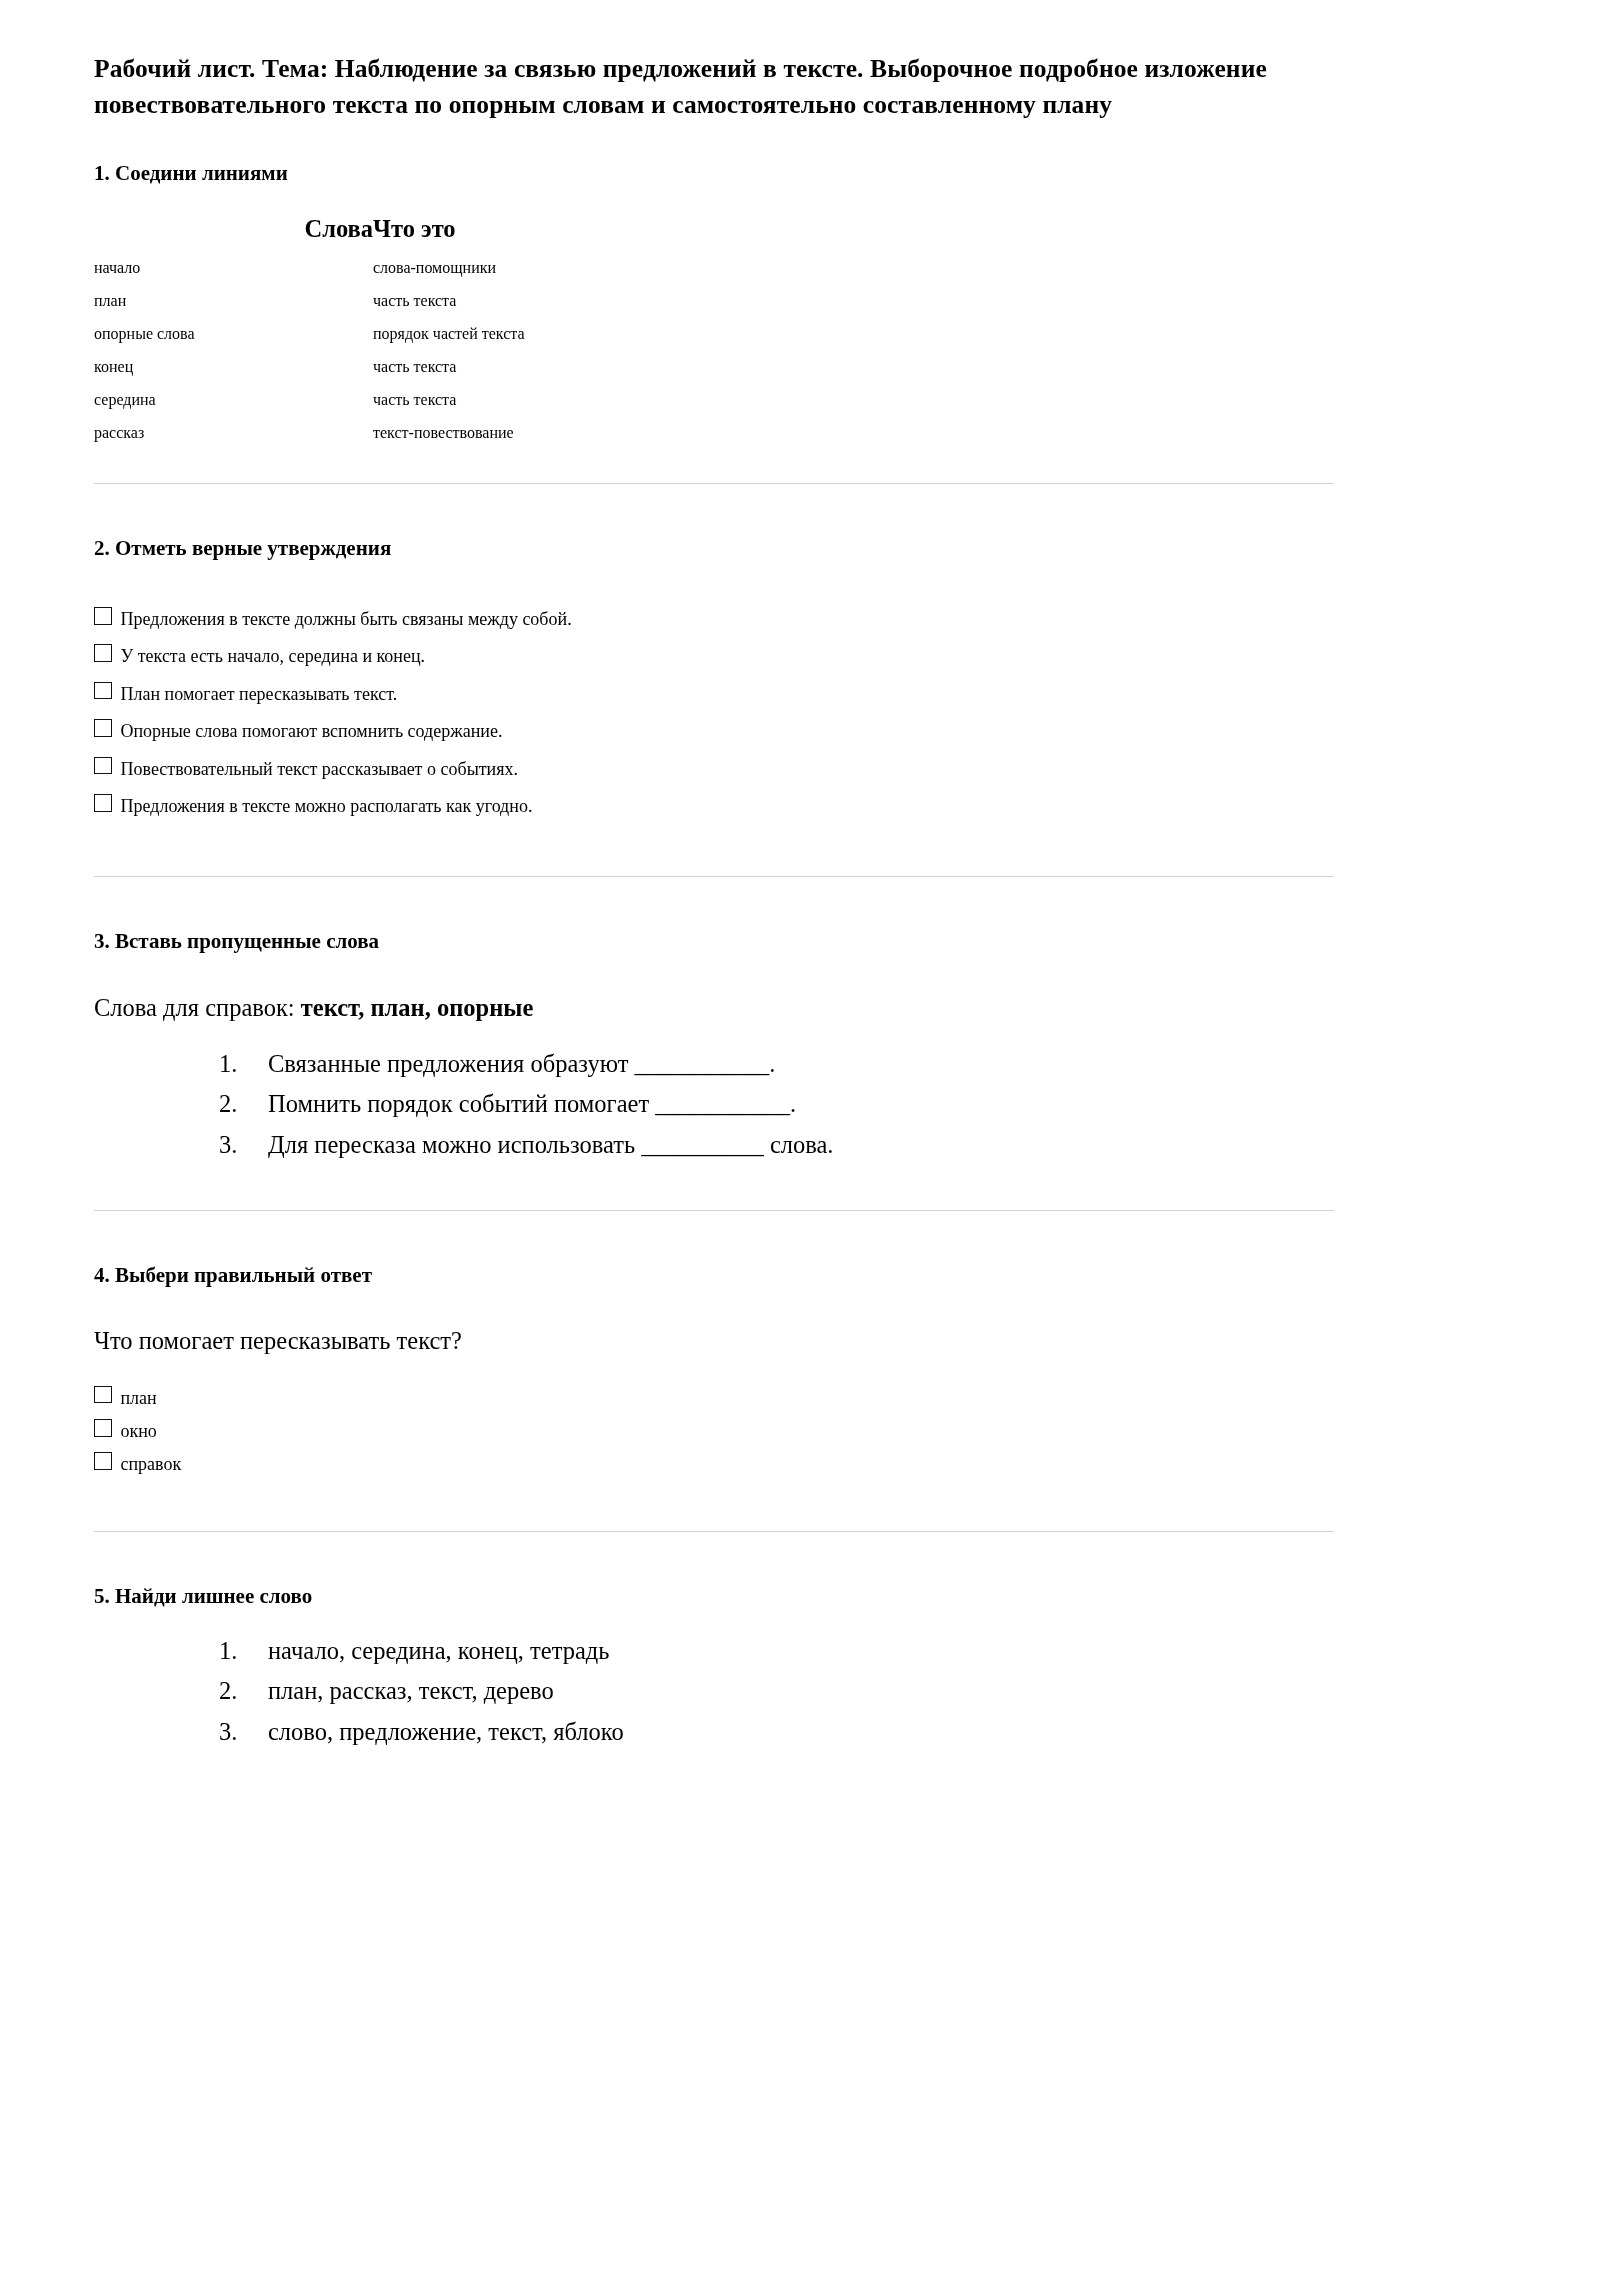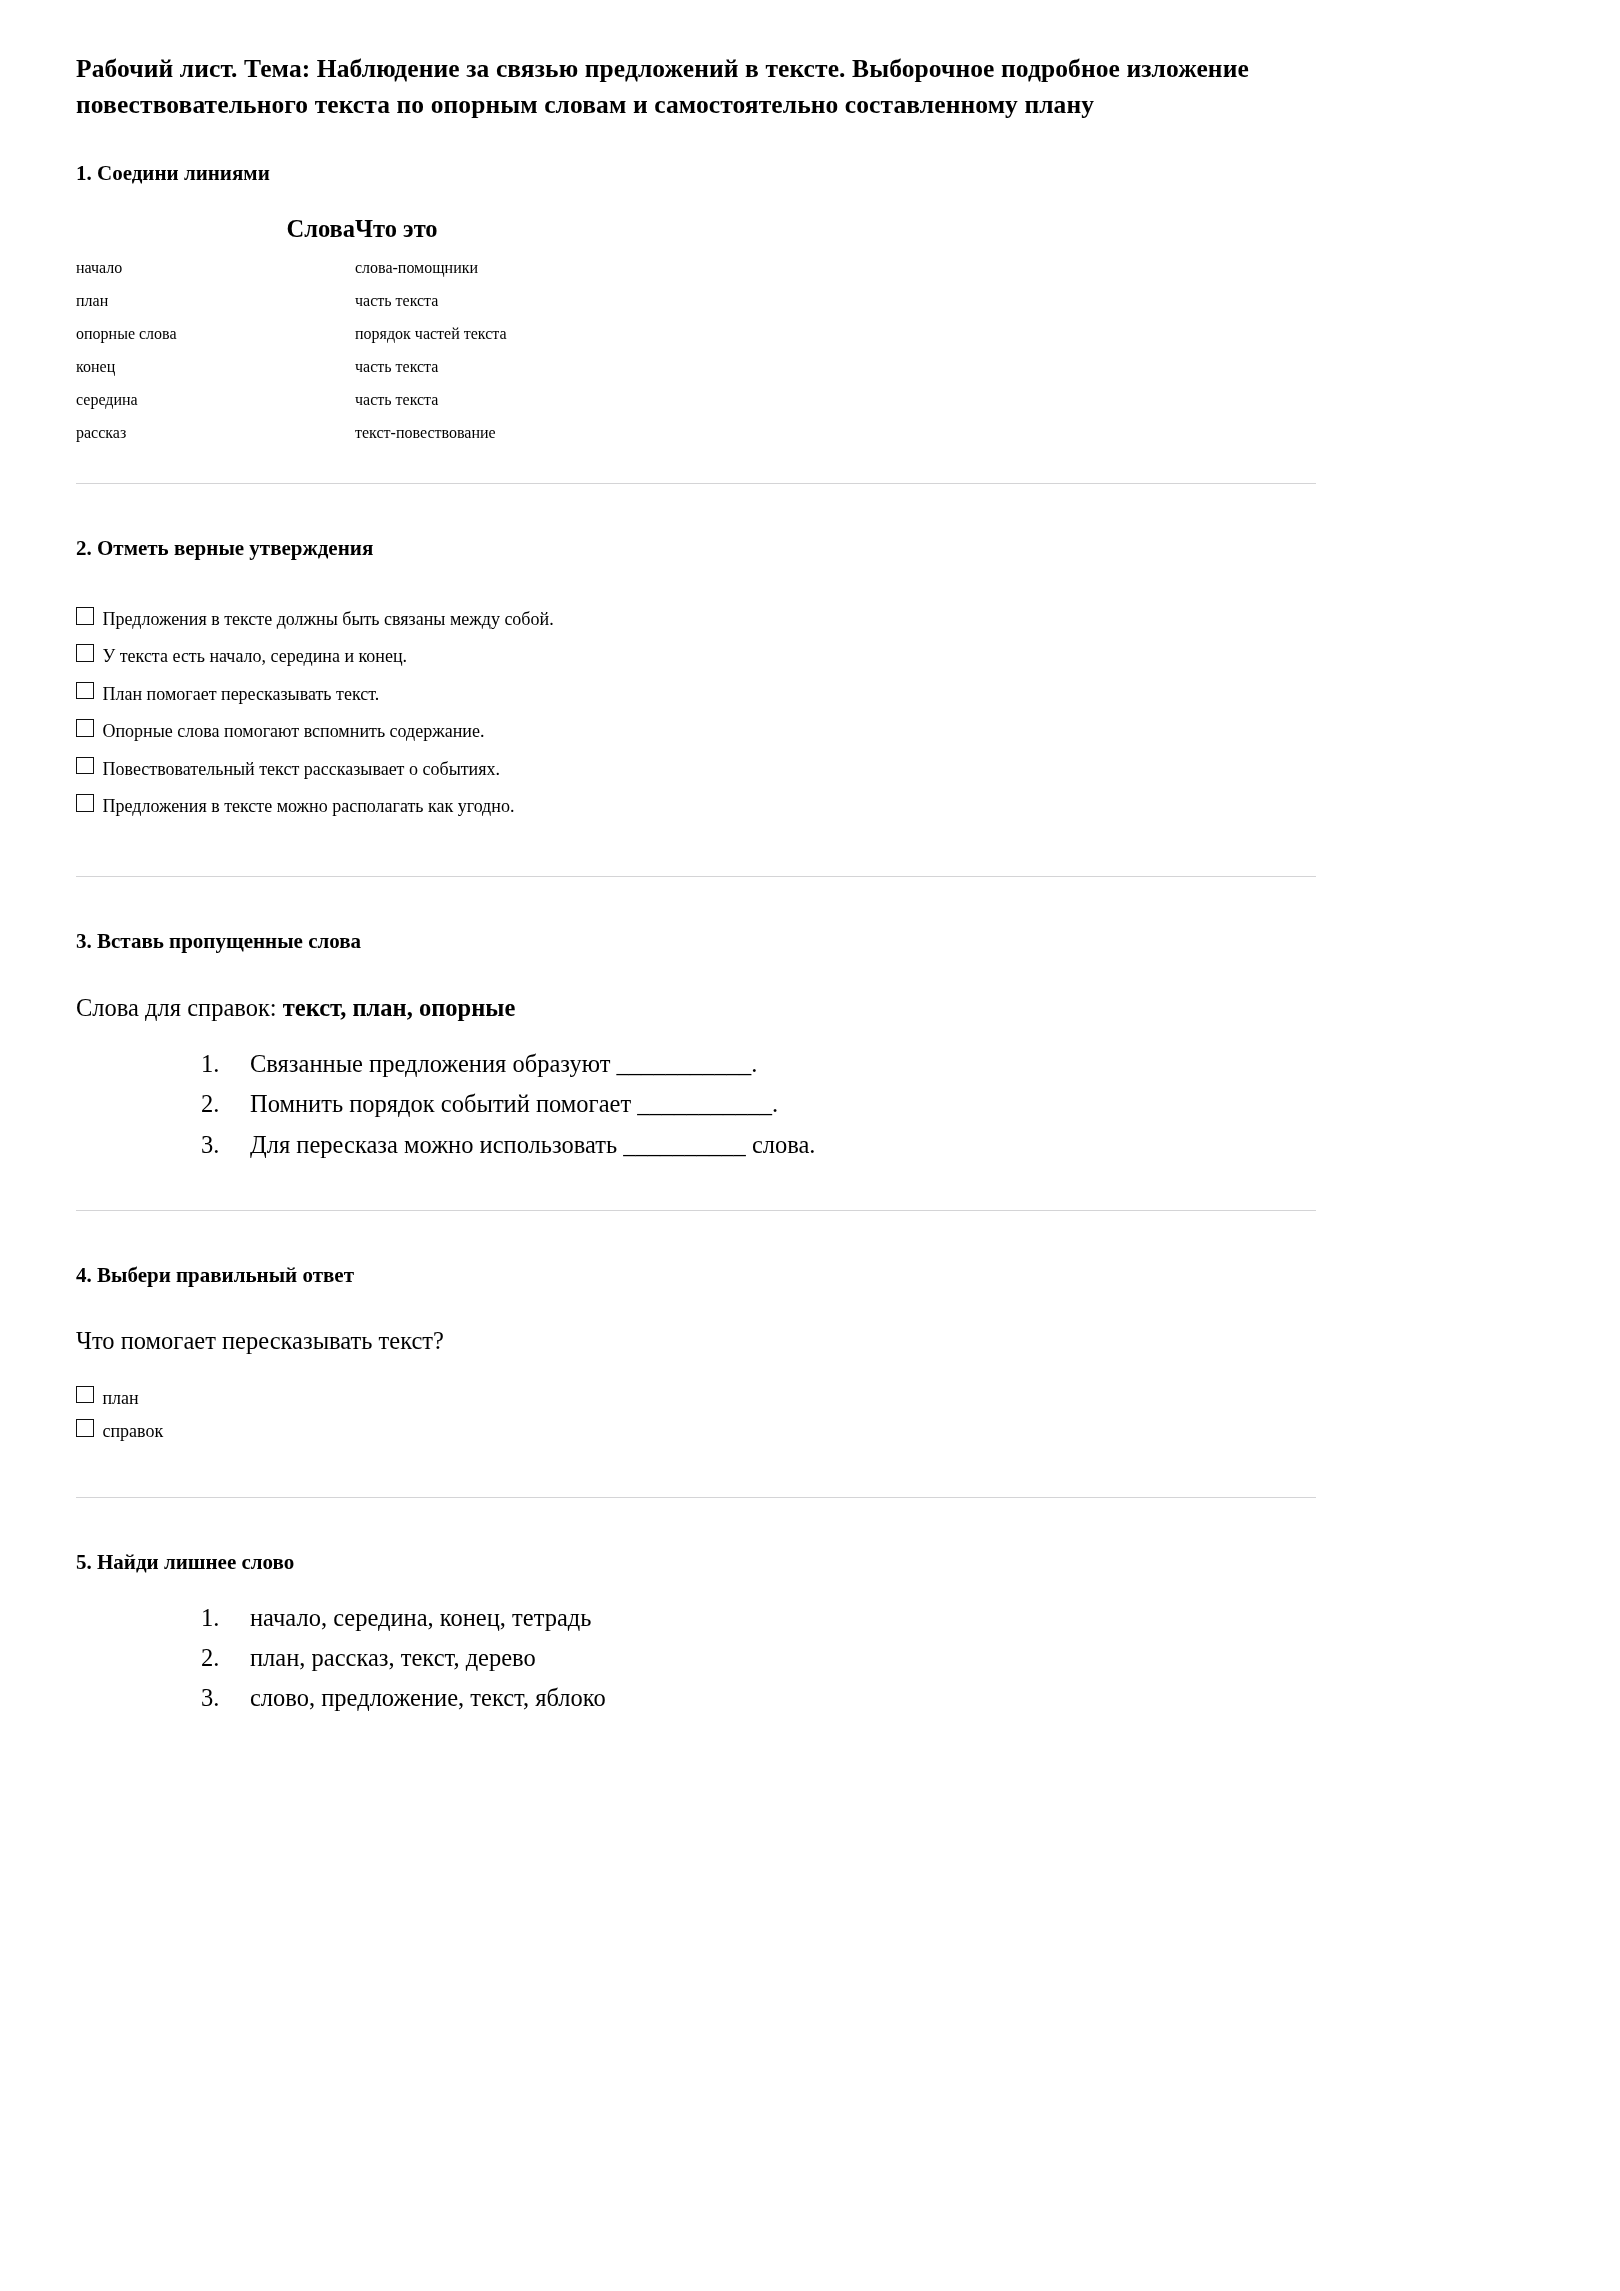--- a/index.html
+++ b/index.html
@@ -11,20 +11,21 @@
   .page {
     position: relative;
     width: 1392px;
     height: 2292px;
     background: #ffffff;
     font-family: "Liberation Serif", "DejaVu Serif", serif;
     color: #000000;
     box-sizing: border-box;
     padding: 0 76px;
     overflow: hidden;
+    margin-left: 18px;
   }
 
   
   .doc-title {
     font-weight: bold;
     font-size: 25.5px;
     line-height: 1.42;
     letter-spacing: 0.1px;
     padding-top: 51px;
     margin: 0 0 0 0;
@@ -240,20 +241,23 @@
 
   <p class="para">Что помогает пересказывать текст?</p>
 
   <div class="sp-30"></div>
 
   <ul class="check-list tight">
     <li>
       <span class="cbox"></span><span class="cb-label">план</span>
     </li>
     <li>
+      <span class="cbox"></span><span class="cb-label">окно</span>
+    </li>
+    <li>
       <span class="cbox"></span><span class="cb-label">справок</span>
     </li>
   </ul>
 
   <div class="sp-46"></div>
   <hr class="divider">
   <div class="sp-52"></div>
 
   <div class="section-heading">5. Найди лишнее слово</div>
 

